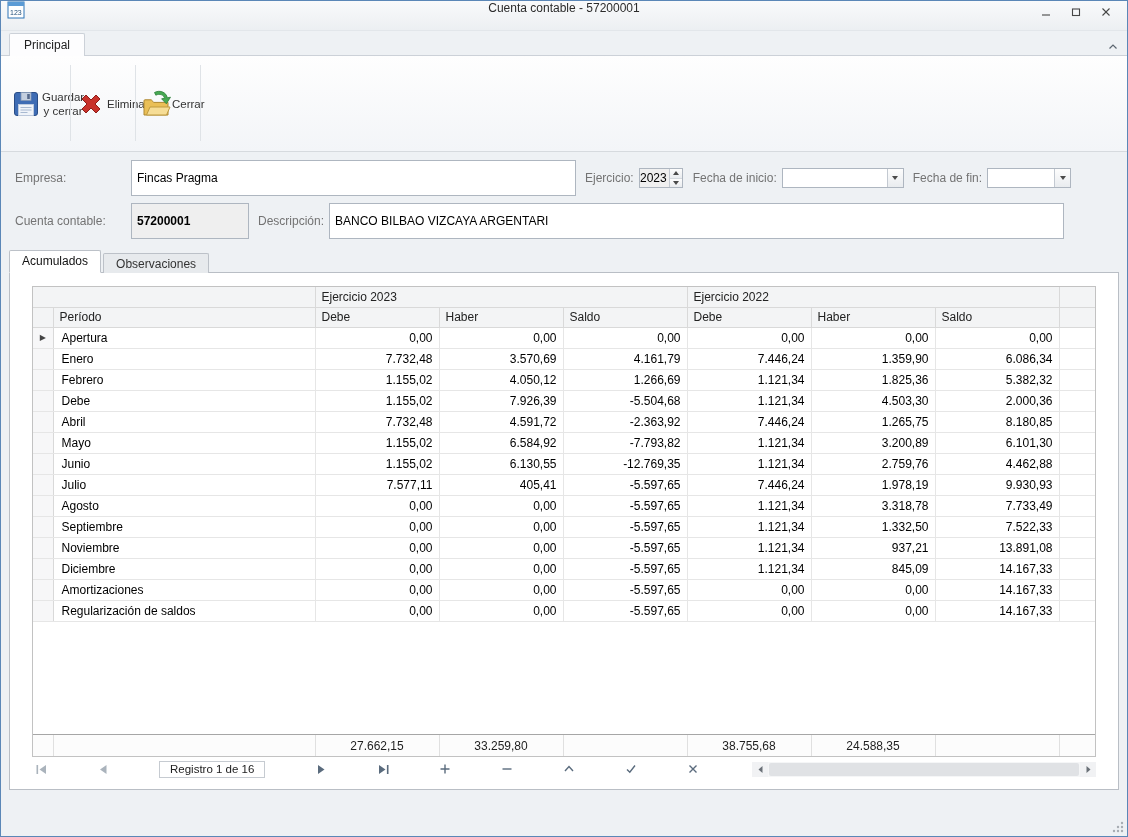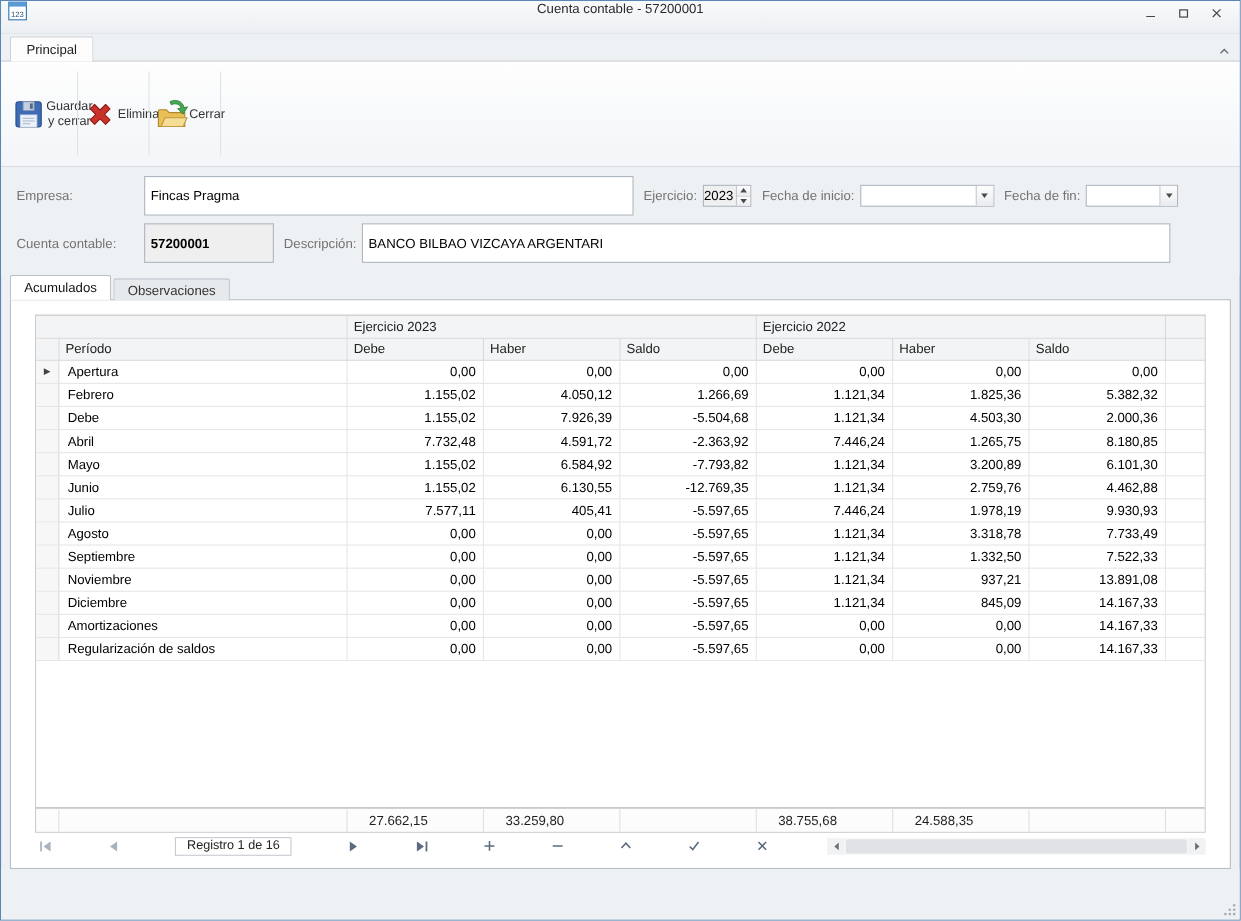--- a/index.html
+++ b/index.html
@@ -74,21 +74,21 @@
   .grid td.ind { background: #f7f7f8; border-right: 1px solid #d9d9d9; padding: 0; text-align: center;
                  font-size: 8px; color: #444; }
   .grid td.c-period { padding-left: 8px; }
   .grid td.c-num { text-align: right; }
   .grid td.c-fill, .grid th.fill-h { border-right: none; }
 
   .grid-filler { flex: 1; background: #fff; }
 
   .summary { flex: 0 0 22px; border-top: 1px solid #a6a6a6; }
   table.summary-t { width: 100%; border-collapse: collapse; table-layout: fixed; }
-  .summary-t td { height: 21px; line-height: 20px; padding: 0 20px; text-align: left; white-space: nowrap;
+  .summary-t td { height: 21px; line-height: 20px; padding: 0 20px; text-align: center; white-space: nowrap;
                   overflow: hidden; border-right: 1px solid #e0e0e0; background: #fcfcfc; }
   .summary-t td.s-fill { border-right: none; }
 
   
   .navigator { flex: 0 0 20px; margin-top: 2px; display: flex; align-items: center; gap: 44px; }
   .nav-btn { width: 18px; height: 16px; display: flex; align-items: center; justify-content: center; }
   .nav-btn svg { display: block; }
   .rec { height: 17px; display: flex; align-items: center; border: 1px solid #c6cbd1; background: #fff;
          padding: 0 10px; margin: 0 3px; font-size: 11.5px; color: #222; white-space: nowrap; }
   .hscroll { flex: 1; height: 16px; display: flex; align-items: center; margin-left: 6px; }
@@ -255,20 +255,31 @@
               <td class="c-num">0,00</td>
               <td class="c-num">0,00</td>
               <td class="c-num">0,00</td>
               <td class="c-num">0,00</td>
               <td class="c-num">0,00</td>
               <td class="c-num">0,00</td>
               <td class="c-fill"></td>
             </tr>
             <tr>
               <td class="ind"></td>
+              <td class="c-period">Enero</td>
+              <td class="c-num">7.732,48</td>
+              <td class="c-num">3.570,69</td>
+              <td class="c-num">4.161,79</td>
+              <td class="c-num">7.446,24</td>
+              <td class="c-num">1.359,90</td>
+              <td class="c-num">6.086,34</td>
+              <td class="c-fill"></td>
+            </tr>
+            <tr>
+              <td class="ind"></td>
               <td class="c-period">Febrero</td>
               <td class="c-num">1.155,02</td>
               <td class="c-num">4.050,12</td>
               <td class="c-num">1.266,69</td>
               <td class="c-num">1.121,34</td>
               <td class="c-num">1.825,36</td>
               <td class="c-num">5.382,32</td>
               <td class="c-fill"></td>
             </tr>
             <tr>

